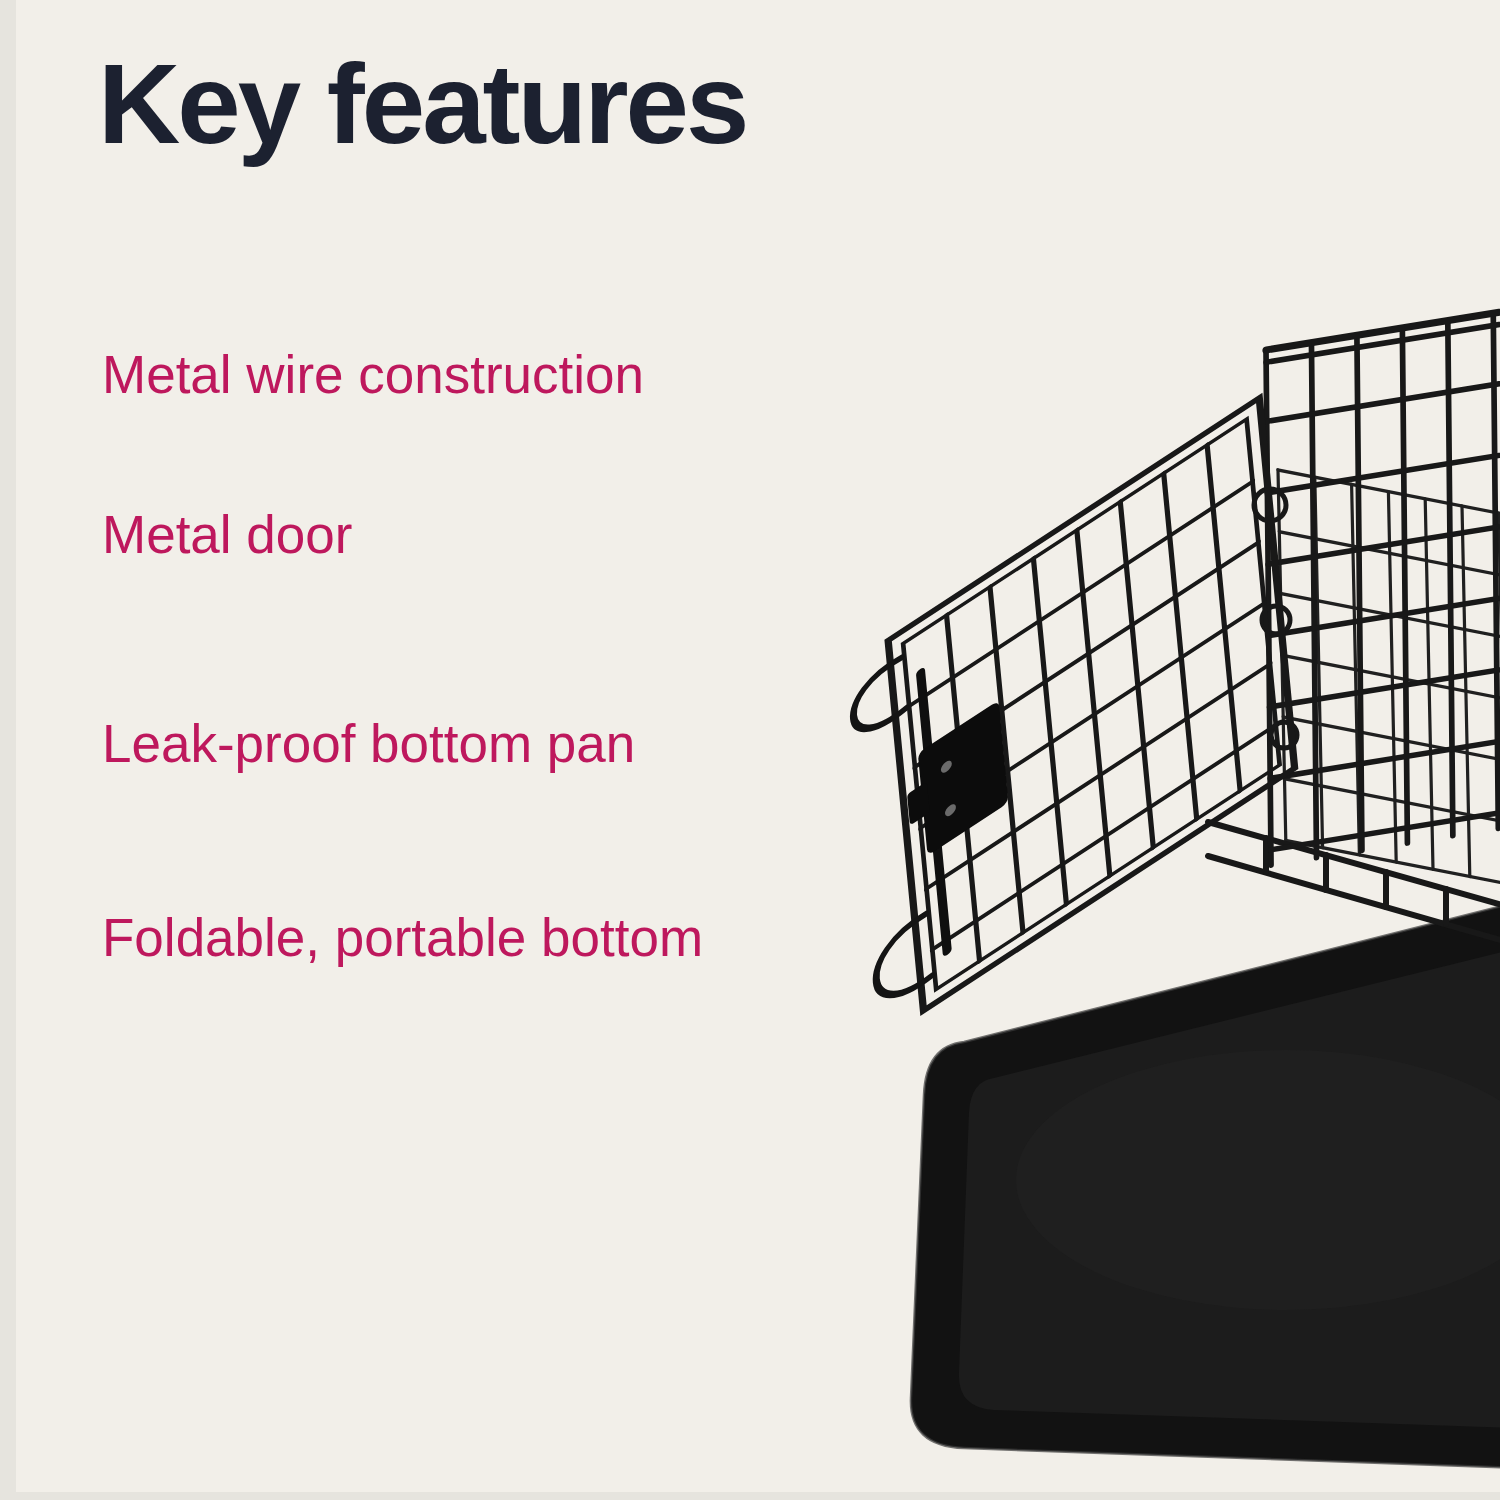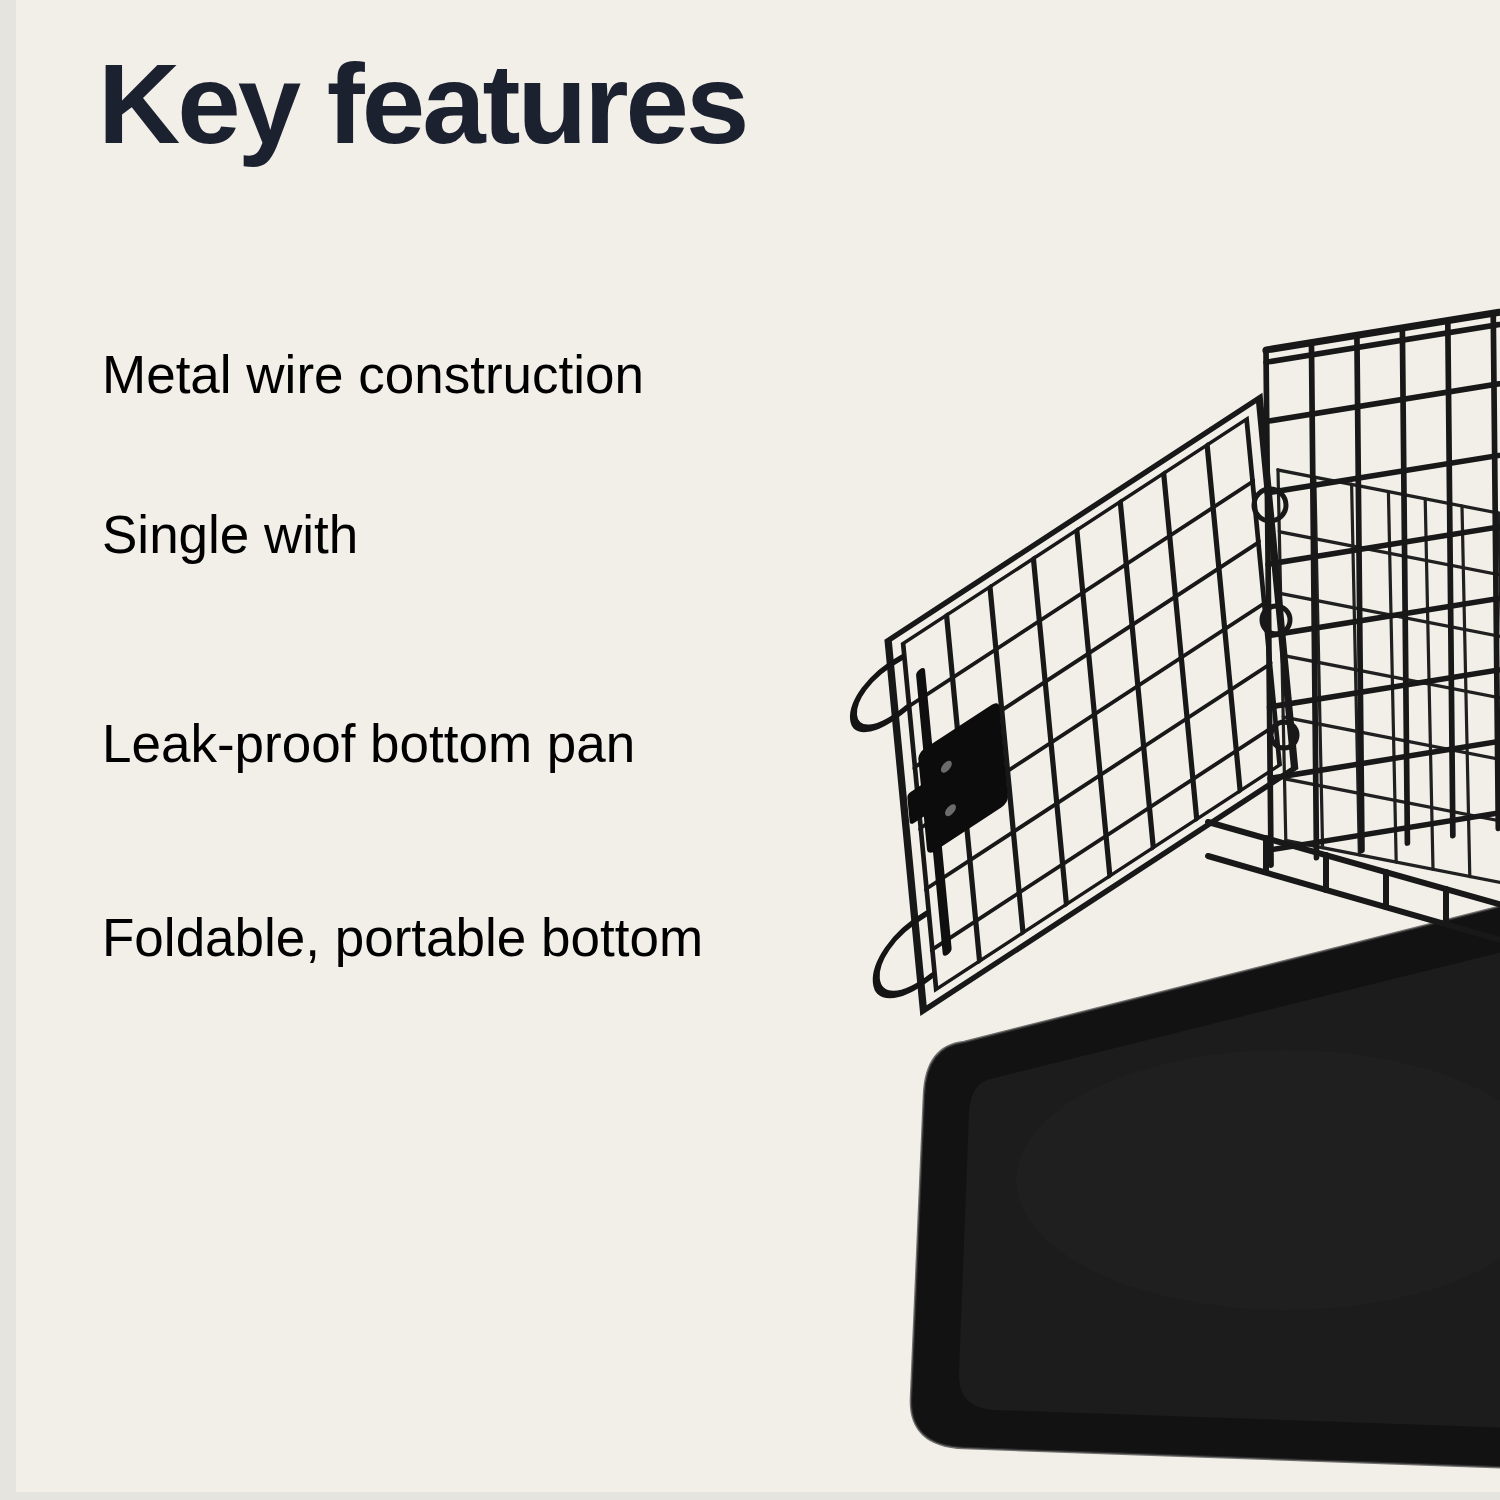--- a/index.html
+++ b/index.html
@@ -19,21 +19,21 @@
     font-weight:bold;
     letter-spacing:-3px;
     color:#1c2130;
   }
   .feature{
     position:absolute;
     left:86px;
     font-size:53px;
     line-height:80px;
     font-weight:400;
-    color:#000000;
+    color:#be185d;
   }
   .feature .line{display:block;}
   .f1{top:335px;}
   .f2{top:495px;}
   .f3{top:704px;}
   .f4{top:898px;}
   .photo{
     position:absolute;
     left:0;top:0;
     width:1500px;height:1500px;
@@ -44,21 +44,21 @@
 
 <div class="canvas">
 
   <h1 class="page-title">Key features</h1>
 
   <div class="feature f1">
     <span class="line">Metal wire construction</span>
   </div>
 
   <div class="feature f2">
-    <span class="line">Single with</span>
+    <span class="line">Metal door</span>
   </div>
 
   <div class="feature f3">
     <span class="line">Leak-proof bottom pan</span>
   </div>
 
   <div class="feature f4">
     <span class="line">Foldable, portable bottom</span>
   </div>
 

